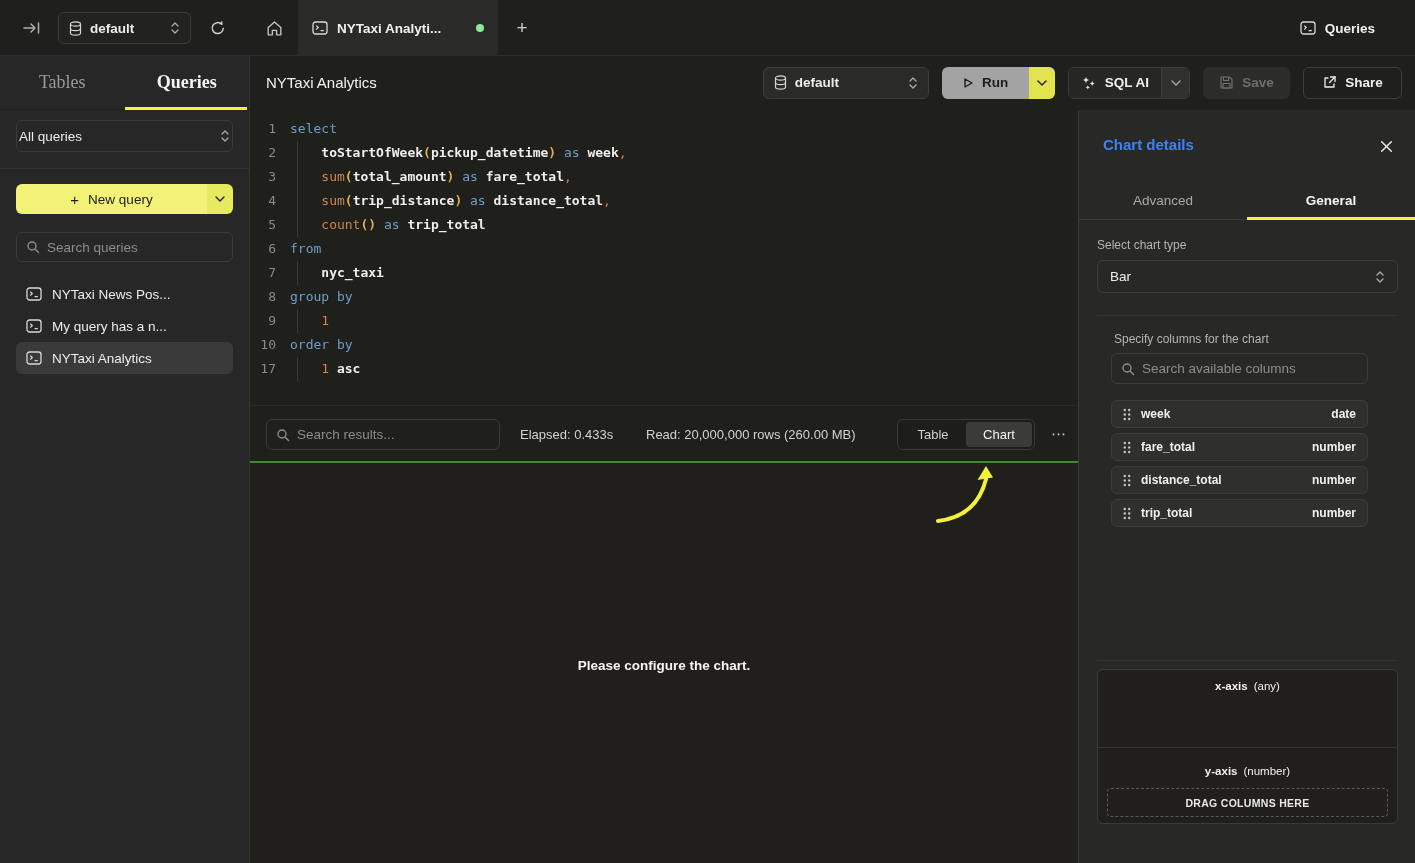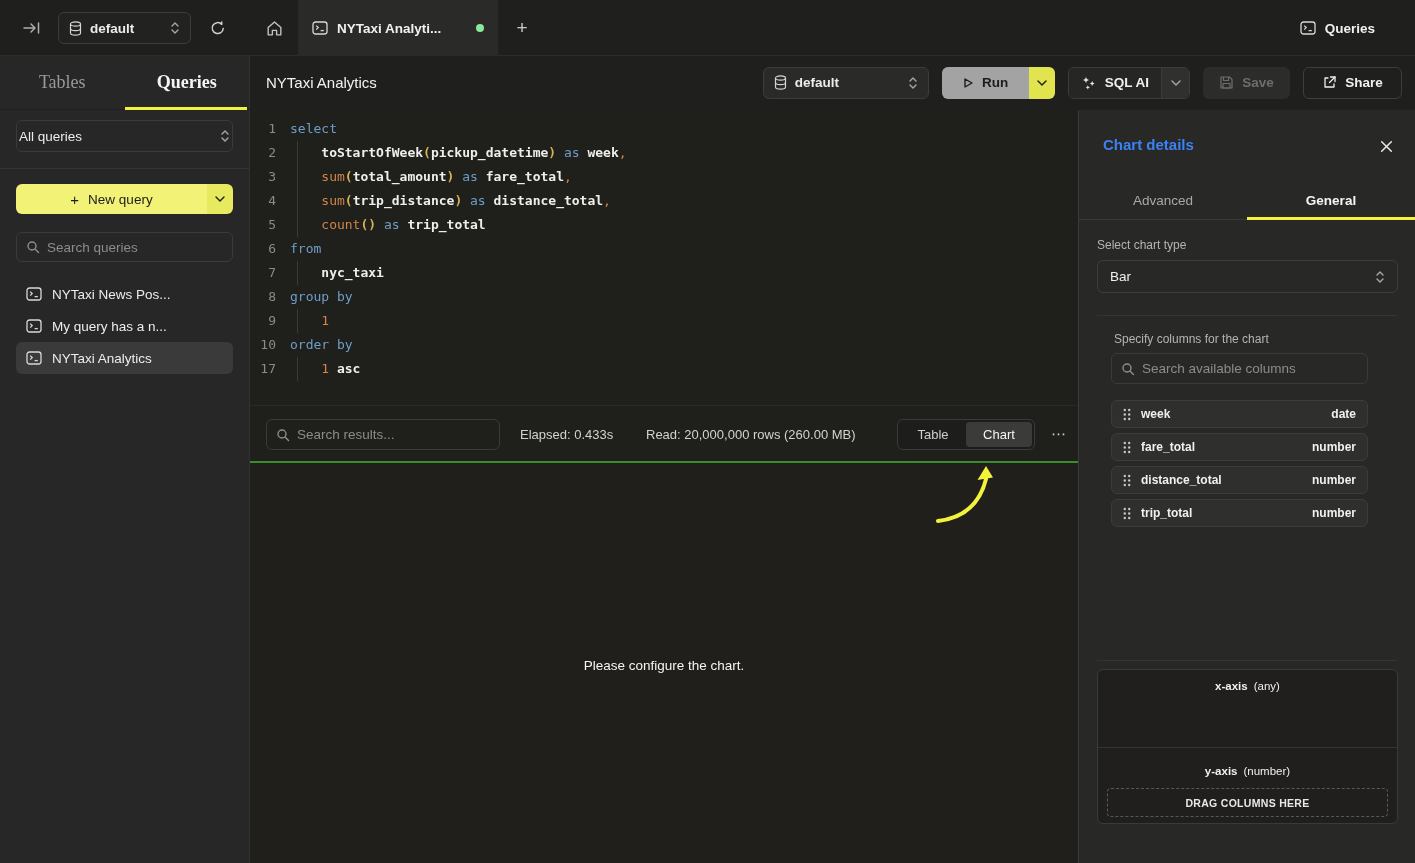--- a/index.html
+++ b/index.html
@@ -77,21 +77,21 @@
   .rb-search { position:absolute; left:16px; top:13px; width:234px; height:31px; }
   .rb-stat { position:absolute; top:0; height:56px; display:flex; align-items:center; font-size:13px; color:#d2d2d0; }
   .rb-elapsed { left:270px; }
   .rb-read { left:396px; }
   .seg-control { position:absolute; left:647px; top:13px; width:138px; height:31px; border:1px solid #3a3a38; border-radius:6px; background:#1d1d1b; display:flex; padding:2px; }
   .seg { flex:1; display:flex; align-items:center; justify-content:center; font-size:13px; color:#cfcfcd; border-radius:4px; cursor:pointer; }
   .seg.active { background:#3b3b3a; color:#f5f5f3; font-weight:400; }
   .rb-more { position:absolute; left:797px; top:0; height:56px; width:24px; display:flex; align-items:center; justify-content:center; font-size:15px; color:#cfcfcd; letter-spacing:1px; cursor:pointer; }
 
   .chart-area { position:absolute; left:0; top:353px; width:828px; height:400px; background:#201f1c; }
-  .chart-placeholder { position:absolute; left:0; right:0; top:195px; text-align:center; font-size:13.5px; font-weight:400; color:#f5f5f3; }
+  .chart-placeholder { position:absolute; left:0; right:0; top:195px; text-align:center; font-size:13.5px; font-weight:700; color:#f5f5f3; }
   .hint-arrow { position:absolute; left:0; top:0; pointer-events:none; }
 
   
   .panel { position:absolute; left:1078px; top:110px; width:337px; height:753px; background:#282827; border-left:1px solid #3a3a38; }
   .panel-title { position:absolute; left:24px; top:26px; font-size:15px; font-weight:700; color:#3b82f6; }
   .panel-close { position:absolute; right:18px; top:29px; width:18px; height:18px; cursor:pointer; }
   .panel-tabs { position:absolute; left:0; top:72px; width:336px; height:38px; display:flex; border-bottom:1px solid #39393a; }
   .panel-tab { width:168px; display:flex; align-items:center; justify-content:center; font-size:13.5px; color:#a8a8a6; cursor:pointer; position:relative; }
   .panel-tab.active { color:#f5f5f3; font-weight:700; }
   .panel-tab.active::after { content:""; position:absolute; left:0; right:0; bottom:-1px; height:3px; background:#f2f23c; }

